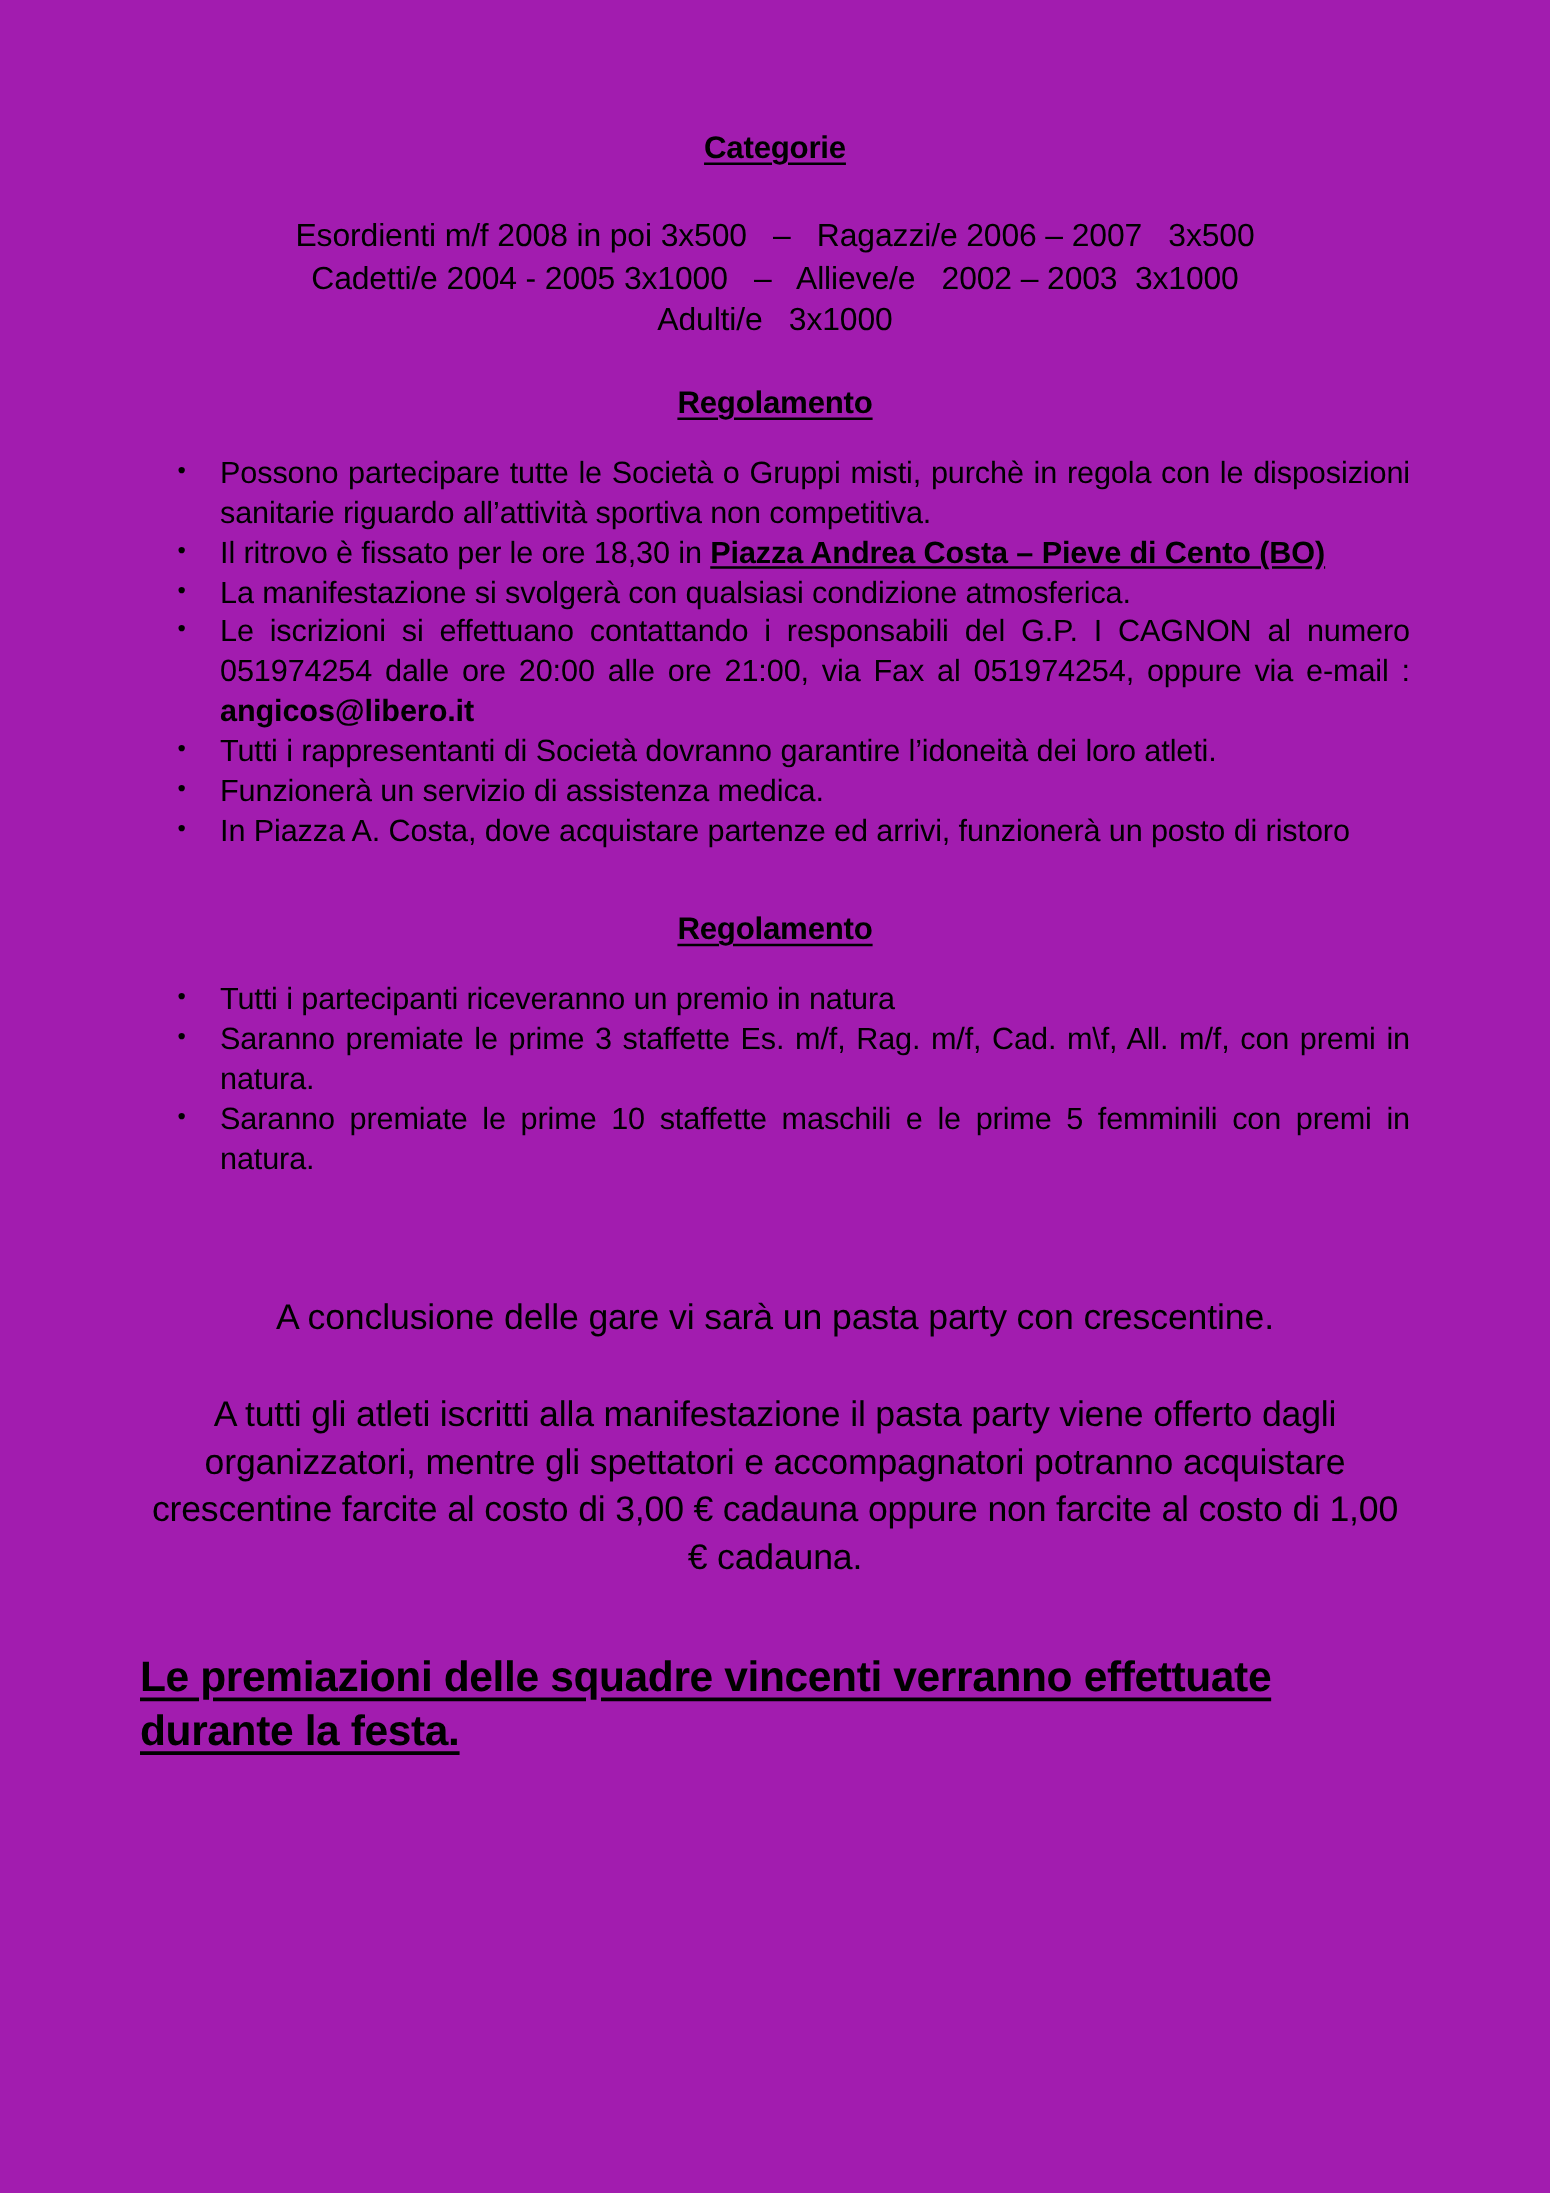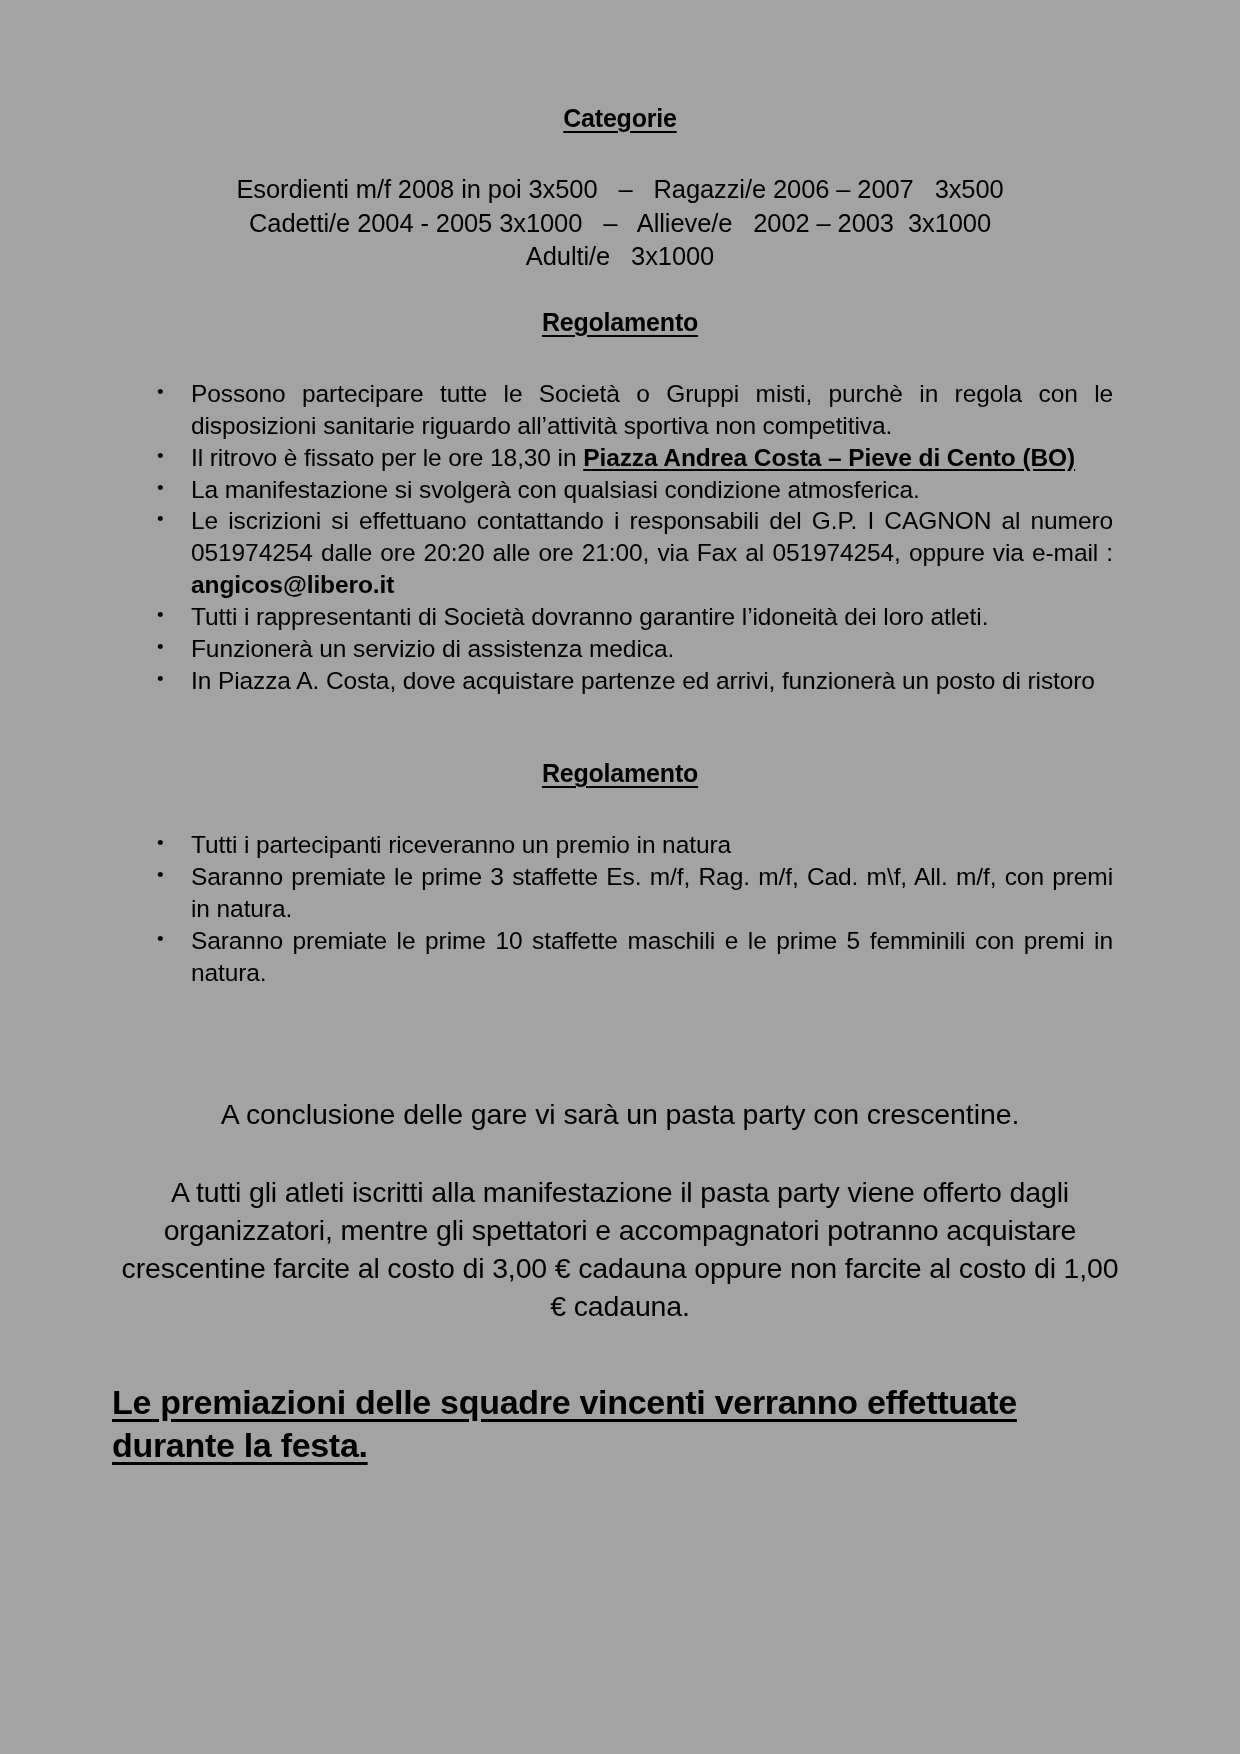--- a/index.html
+++ b/index.html
@@ -14,21 +14,21 @@
     font-family: "Liberation Sans", "DejaVu Sans", sans-serif;
     color: #000000;
     -webkit-font-smoothing: antialiased;
   }
   .page {
     position: relative;
     width: 1240px;
     height: 1754px;
     box-sizing: border-box;
     padding: 104px 112px 60px 112px;
-    background: #a3a3a3;
+    background: #a21caf;
     overflow: hidden;
   }
 
   
   .section-heading {
     text-align: center;
     font-weight: bold;
     font-size: 25px;
     letter-spacing: -0.2px;
     text-decoration: underline;
@@ -44,21 +44,21 @@
     line-height: 1.32;
     margin: 0;
     padding: 0;
     letter-spacing: -0.1px;
   }
   .cat-line { display: block; white-space: pre; }
 
   
   ul.rules {
     list-style: none;
-    margin: 15px;
+    margin: 0;
     padding: 0;
   }
   ul.rules > li {
     position: relative;
     padding-left: 44px;
     margin: 0 0 0 20px;
     font-size: 24.5px;
     line-height: 1.30;
     text-align: justify;
     letter-spacing: -0.1px;
@@ -137,21 +137,21 @@
   <div class="sp-34"></div>
 
   <h2 class="section-heading">Regolamento</h2>
 
   <div class="sp-26"></div>
 
   <ul class="rules" id="regolamento-list">
       <li><span>Possono partecipare tutte le Società o Gruppi misti, purchè in regola con le disposizioni sanitarie riguardo all’attività sportiva non competitiva.</span></li>
       <li><span>Il ritrovo è fissato per le ore 18,30 in </span><span class="bu">Piazza Andrea Costa – Pieve di Cento (BO)</span></li>
       <li><span>La manifestazione si svolgerà con qualsiasi condizione atmosferica.</span></li>
-      <li><span>Le iscrizioni si effettuano contattando i responsabili del G.P. I CAGNON al numero 051974254 dalle ore 20:20 alle ore 21:00, via Fax al 051974254, oppure via e-mail  :  </span><span class="b">angicos@libero.it</span></li>
+      <li><span>Le iscrizioni si effettuano contattando i responsabili del G.P. I CAGNON al numero 051974254 dalle ore 20:00 alle ore 21:00, via Fax al 051974254, oppure via e-mail  :  </span><span class="b">angicos@libero.it</span></li>
       <li><span>Tutti i rappresentanti di Società dovranno garantire l’idoneità dei loro atleti.</span></li>
       <li><span>Funzionerà un servizio di assistenza medica.</span></li>
       <li><span>In Piazza A. Costa, dove acquistare partenze ed arrivi, funzionerà un posto di ristoro</span></li>
     </ul>
 
   <div class="sp-48"></div>
 
   <h2 class="section-heading">Regolamento</h2>
 
   <div class="sp-26"></div>

